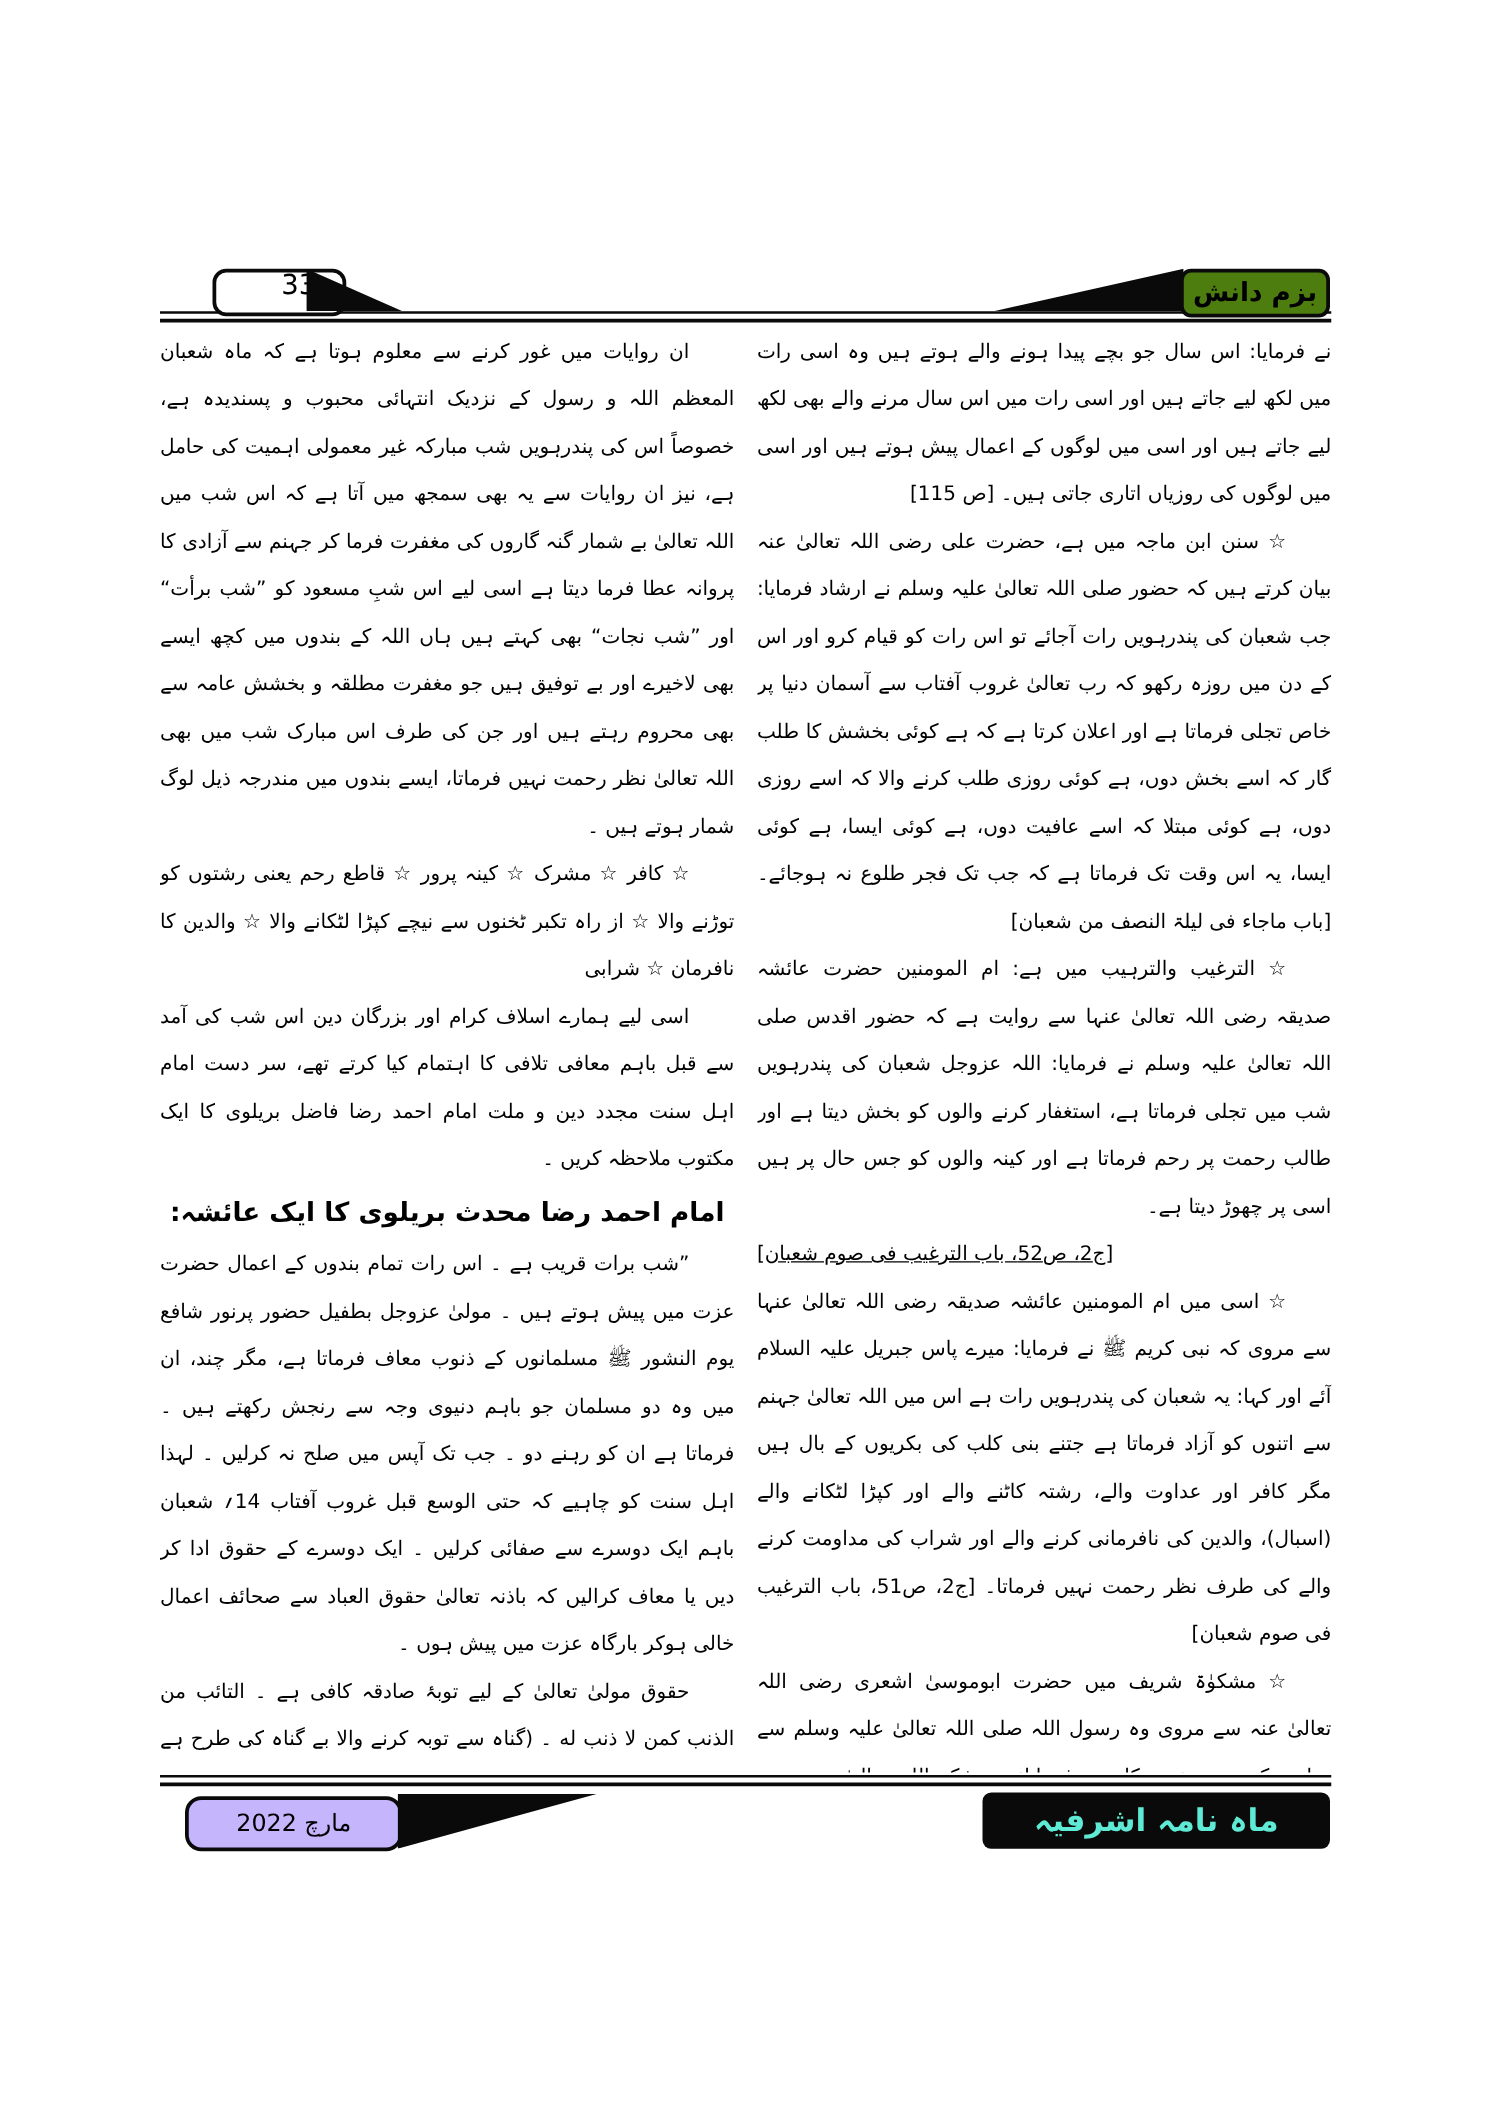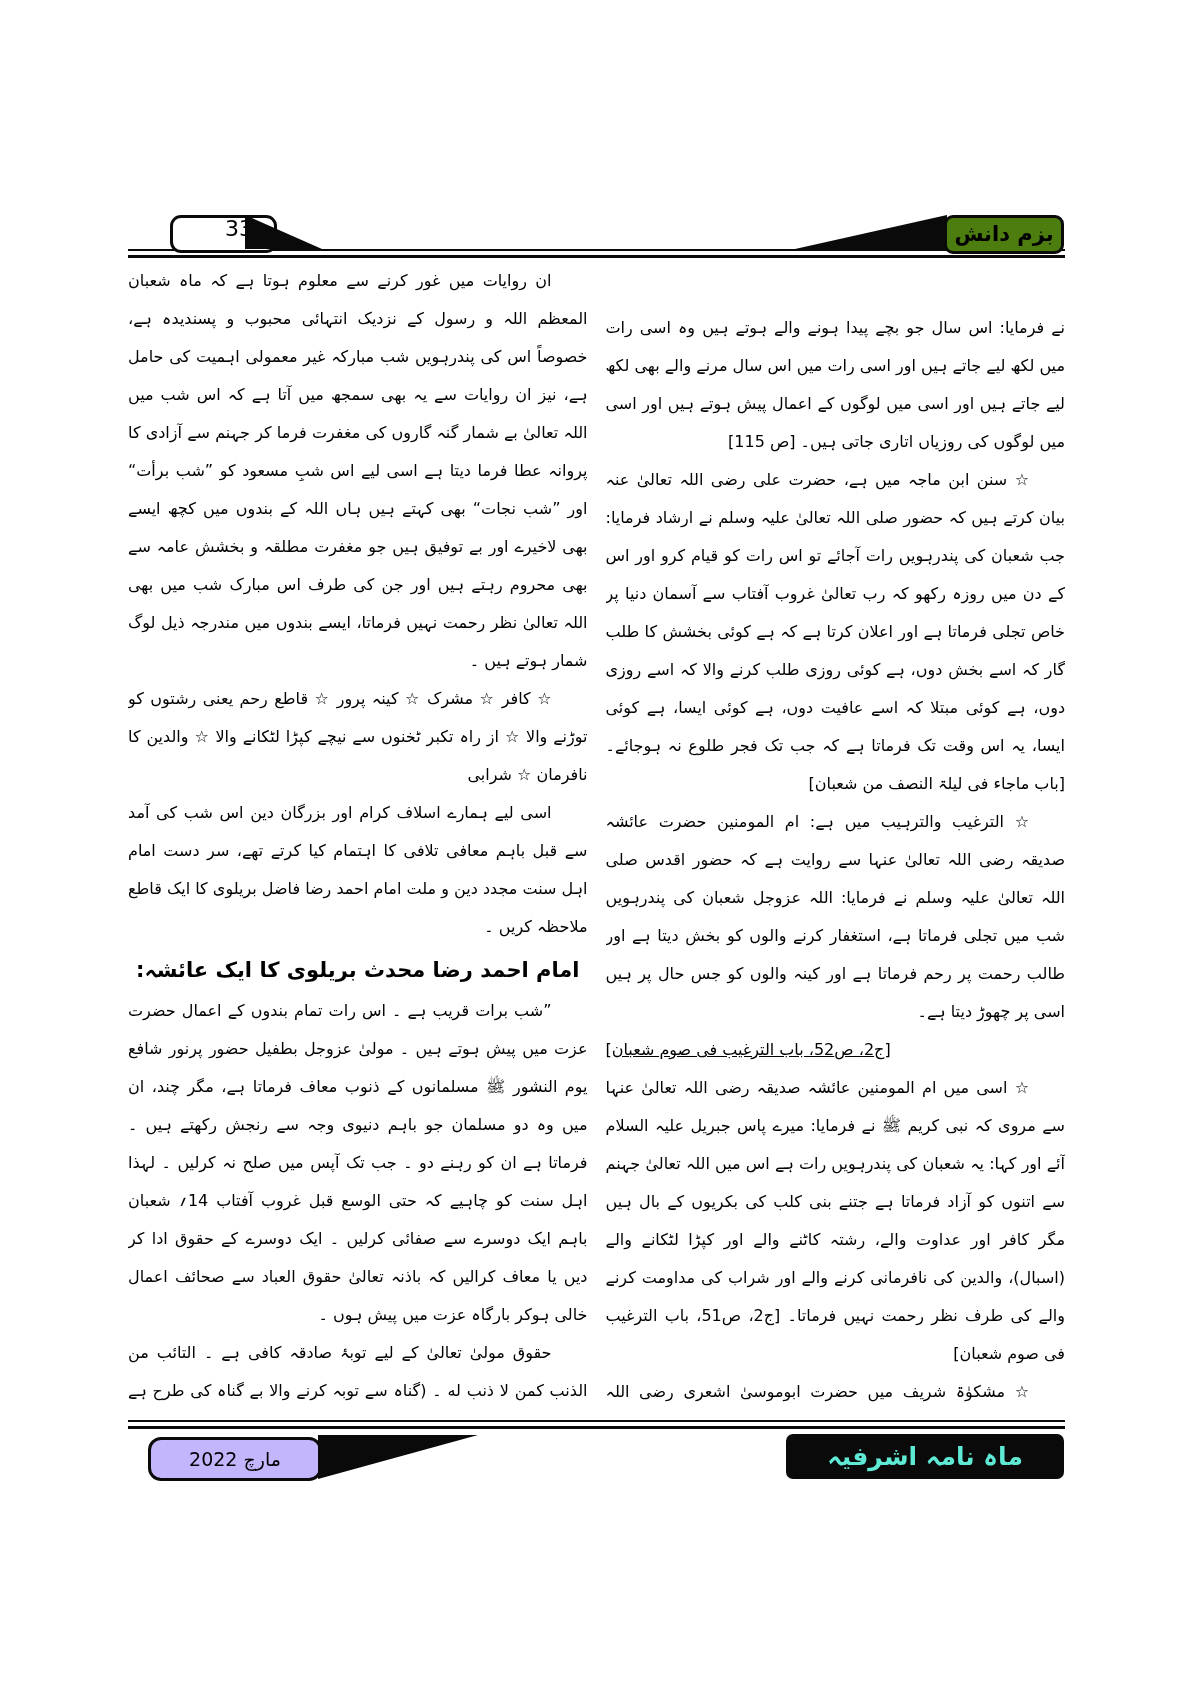--- a/index.html
+++ b/index.html
@@ -59,21 +59,21 @@
   }
   .col{flex:1 1 0;overflow:hidden;}
   .para{
     margin:0;
     font-size:16px;
     line-height:38px;
     text-align:justify;
     direction:rtl;
   }
   .para.body{text-indent:36px;}
-  .para.continuation{text-indent:0;margin-top:47px;}
+  .para.continuation{text-indent:0;}
   .para.citation{text-indent:0;text-align:left;text-decoration:underline;}
   .para.heading{
     text-indent:0;text-align:center;font-weight:bold;font-size:21px;
     line-height:40px;margin:4px 0 2px 0;
   }
 </style>
 </head>
 <body>
 
 <div class="page">
@@ -94,21 +94,21 @@
         <p class="para body">☆ سنن ابن ماجہ میں ہے، حضرت علی رضی اللہ تعالیٰ عنہ بیان کرتے ہیں کہ حضور صلی اللہ تعالیٰ علیہ وسلم نے ارشاد فرمایا: جب شعبان کی پندرہویں رات آجائے تو اس رات کو قیام کرو اور اس کے دن میں روزہ رکھو کہ رب تعالیٰ غروب آفتاب سے آسمان دنیا پر خاص تجلی فرماتا ہے اور اعلان کرتا ہے کہ ہے کوئی بخشش کا طلب گار کہ اسے بخش دوں، ہے کوئی روزی طلب کرنے والا کہ اسے روزی دوں، ہے کوئی مبتلا کہ اسے عافیت دوں، ہے کوئی ایسا، ہے کوئی ایسا، یہ اس وقت تک فرماتا ہے کہ جب تک فجر طلوع نہ ہوجائے۔ [باب ماجاء فی لیلۃ النصف من شعبان]</p>
         <p class="para body">☆ الترغیب والترہیب میں ہے: ام المومنین حضرت عائشہ صدیقہ رضی اللہ تعالیٰ عنہا سے روایت ہے کہ حضور اقدس صلی اللہ تعالیٰ علیہ وسلم نے فرمایا: اللہ عزوجل شعبان کی پندرہویں شب میں تجلی فرماتا ہے، استغفار کرنے والوں کو بخش دیتا ہے اور طالب رحمت پر رحم فرماتا ہے اور کینہ والوں کو جس حال پر ہیں اسی پر چھوڑ دیتا ہے۔</p>
         <p class="para citation">[ج2، ص52، باب الترغیب فی صوم شعبان]</p>
         <p class="para body">☆ اسی میں ام المومنین عائشہ صدیقہ رضی اللہ تعالیٰ عنہا سے مروی کہ نبی کریم ﷺ نے فرمایا: میرے پاس جبریل علیہ السلام آئے اور کہا: یہ شعبان کی پندرہویں رات ہے اس میں اللہ تعالیٰ جہنم سے اتنوں کو آزاد فرماتا ہے جتنے بنی کلب کی بکریوں کے بال ہیں مگر کافر اور عداوت والے، رشتہ کاٹنے والے اور کپڑا لٹکانے والے (اسبال)، والدین کی نافرمانی کرنے والے اور شراب کی مداومت کرنے والے کی طرف نظر رحمت نہیں فرماتا۔ [ج2، ص51، باب الترغیب فی صوم شعبان]</p>
         <p class="para body">☆ مشکوٰۃ شریف میں حضرت ابوموسیٰ اشعری رضی اللہ تعالیٰ عنہ سے مروی وہ رسول اللہ صلی اللہ تعالیٰ علیہ وسلم سے روایت کرتے ہیں: سرکار نے فرمایا: بے شک اللہ تعالیٰ پندرہویں شعبان کی رات میں اپنی تجلی فرماتا ہے تو اپنی تمام مخلوق کو بخش دیتا ہے سوائے مشرک اور کینہ پرور کے۔ [ص 115]</p>
         <p class="para body">کتب احادیث میں ماہ شعبان المعظم اور اس کی پندرہویں شب کے بارے میں اس قسم کے کثیر فرامین وارشاد موجود ہیں طوالت سے بچنے کے لیے یہاں اسی اکتفا کرتا ہوں ۔</p>
       </section>
     <section class="col">
         <p class="para body">ان روایات میں غور کرنے سے معلوم ہوتا ہے کہ ماہ شعبان المعظم اللہ و رسول کے نزدیک انتہائی محبوب و پسندیدہ ہے، خصوصاً اس کی پندرہویں شب مبارکہ غیر معمولی اہمیت کی حامل ہے، نیز ان روایات سے یہ بھی سمجھ میں آتا ہے کہ اس شب میں اللہ تعالیٰ بے شمار گنہ گاروں کی مغفرت فرما کر جہنم سے آزادی کا پروانہ عطا فرما دیتا ہے اسی لیے اس شبِ مسعود کو ”شب برأت“ اور ”شب نجات“ بھی کہتے ہیں ہاں اللہ کے بندوں میں کچھ ایسے بھی لاخیرے اور بے توفیق ہیں جو مغفرت مطلقہ و بخشش عامہ سے بھی محروم رہتے ہیں اور جن کی طرف اس مبارک شب میں بھی اللہ تعالیٰ نظر رحمت نہیں فرماتا، ایسے بندوں میں مندرجہ ذیل لوگ شمار ہوتے ہیں ۔</p>
         <p class="para body">☆ کافر ☆ مشرک ☆ کینہ پرور ☆ قاطع رحم یعنی رشتوں کو توڑنے والا ☆ از راہ تکبر ٹخنوں سے نیچے کپڑا لٹکانے والا ☆ والدین کا نافرمان ☆ شرابی</p>
-        <p class="para body">اسی لیے ہمارے اسلاف کرام اور بزرگان دین اس شب کی آمد سے قبل باہم معافی تلافی کا اہتمام کیا کرتے تھے، سر دست امام اہل سنت مجدد دین و ملت امام احمد رضا فاضل بریلوی کا ایک قاطع ملاحظہ کریں ۔</p>
+        <p class="para body">اسی لیے ہمارے اسلاف کرام اور بزرگان دین اس شب کی آمد سے قبل باہم معافی تلافی کا اہتمام کیا کرتے تھے، سر دست امام اہل سنت مجدد دین و ملت امام احمد رضا فاضل بریلوی کا ایک مکتوب ملاحظہ کریں ۔</p>
         <p class="para heading">امام احمد رضا محدث بریلوی کا ایک عائشہ:</p>
         <p class="para body">”شب برات قریب ہے ۔ اس رات تمام بندوں کے اعمال حضرت عزت میں پیش ہوتے ہیں ۔ مولیٰ عزوجل بطفیل حضور پرنور شافع یوم النشور ﷺ مسلمانوں کے ذنوب معاف فرماتا ہے، مگر چند، ان میں وہ دو مسلمان جو باہم دنیوی وجہ سے رنجش رکھتے ہیں ۔ فرماتا ہے ان کو رہنے دو ۔ جب تک آپس میں صلح نہ کرلیں ۔ لہذا اہل سنت کو چاہیے کہ حتی الوسع قبل غروب آفتاب 14؍ شعبان باہم ایک دوسرے سے صفائی کرلیں ۔ ایک دوسرے کے حقوق ادا کر دیں یا معاف کرالیں کہ باذنہ تعالیٰ حقوق العباد سے صحائف اعمال خالی ہوکر بارگاہ عزت میں پیش ہوں ۔</p>
         <p class="para body">حقوق مولیٰ تعالیٰ کے لیے توبۂ صادقہ کافی ہے ۔ التائب من الذنب كمن لا ذنب له ۔ (گناہ سے توبہ کرنے والا بے گناہ کی طرح ہے 12 ن) ایسی حالت میں باذنہ تعالیٰ ضرور اس شب امید مغفرت تامہ ہے ۔ بشرط صحت عقیدہ، وهو الغفور الرحیم ۔ یہ سب مصالحتِ اخوان و معافی حقوق بحمدہ تعالیٰ یہاں سالہائے دراز سے جاری ہے ۔ امید کہ آپ بھی وہاں مسلمانوں میں اس کا اجرا کرکے</p>
       </section>
   </div>
 
   <div class="double-rule ftr-rule"></div>
   <div class="date-box">
     <span>مارچ 2022</span>
   </div>

